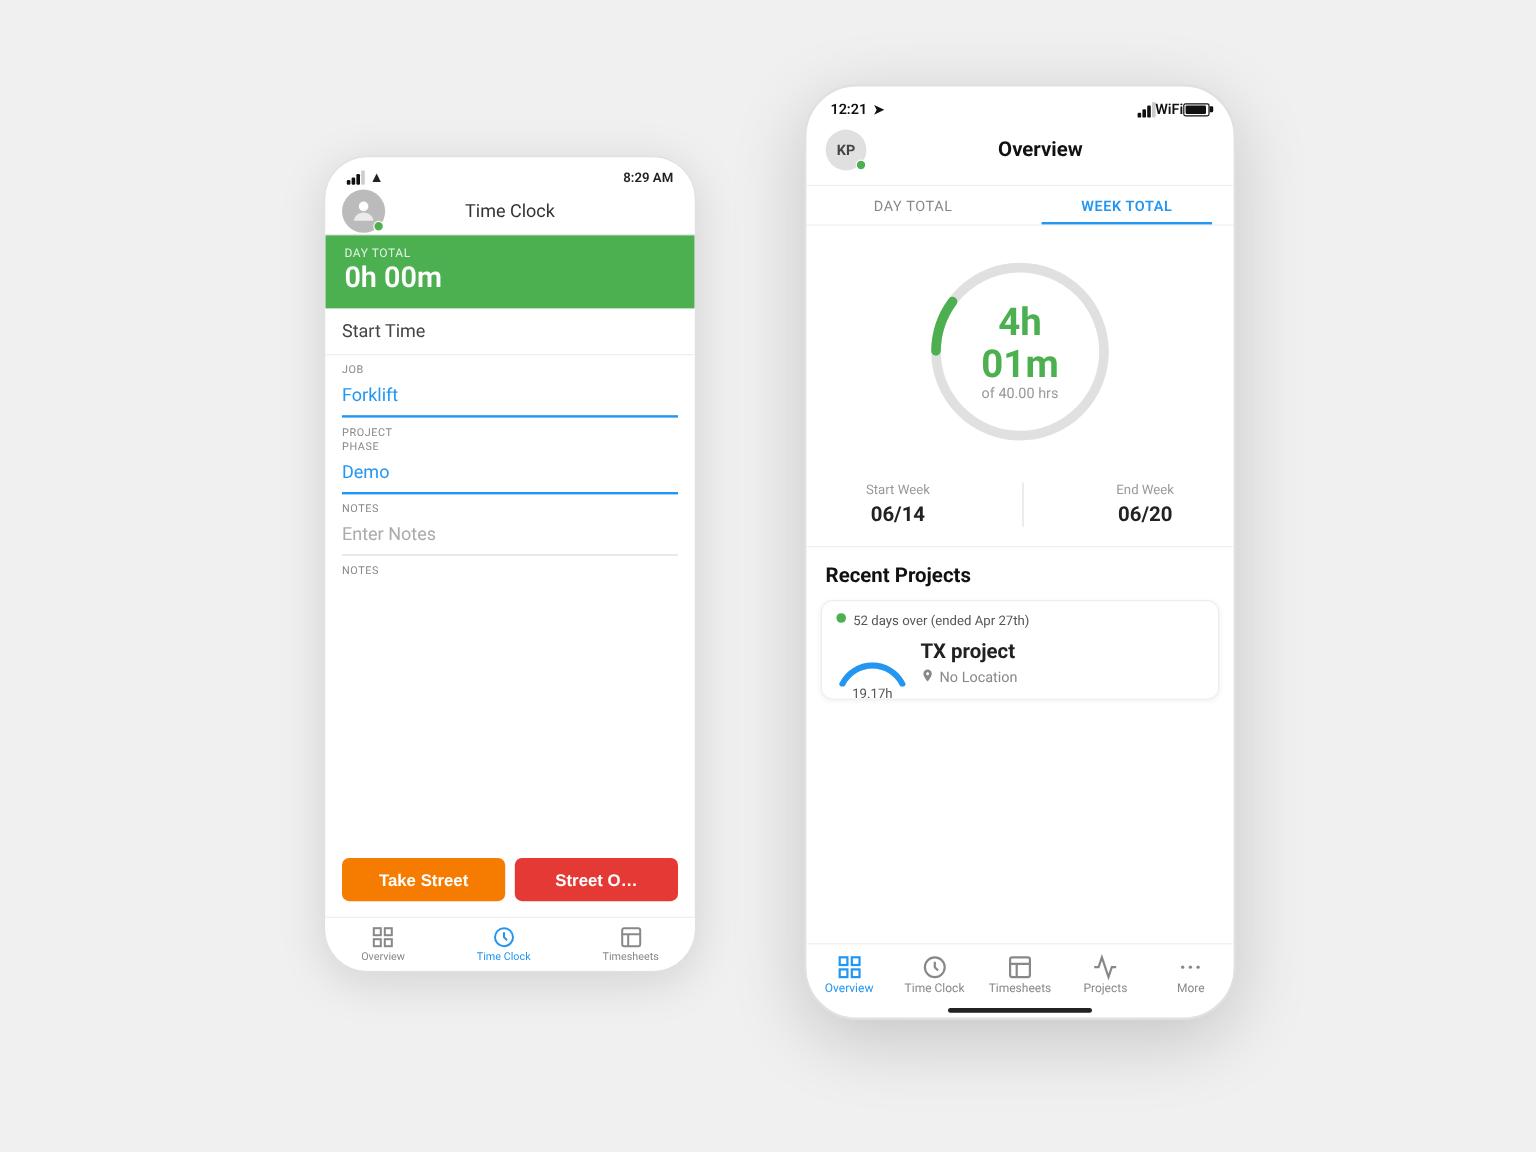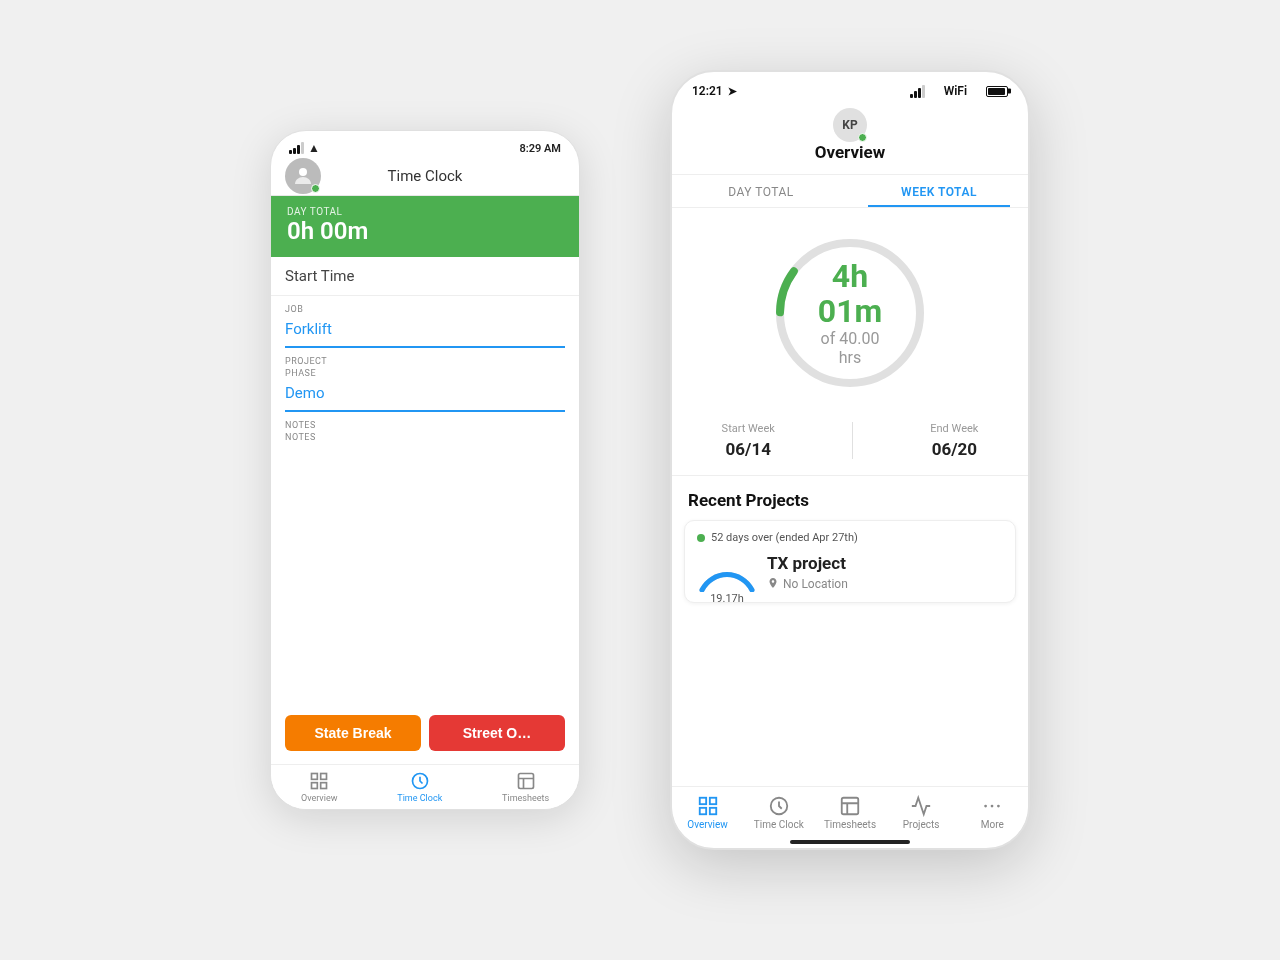--- a/index.html
+++ b/index.html
@@ -178,30 +178,29 @@
     .sb-front {
       display: flex;
       justify-content: space-between;
       align-items: center;
       padding: 12px 20px 6px;
       font-size: 12px;
       font-weight: 600;
       color: #111;
     }
     .sb-front-left { display: flex; align-items: center; gap: 3px; }
-    .sb-icons { display: flex; align-items: center; gap: 19px; }
+    .sb-icons { display: flex; align-items: center; gap: 0; }
 
     
     .header-front {
       display: flex;
       align-items: center;
       padding: 4px 16px 12px;
       border-bottom: 1px solid #eee;
       position: relative;
-      flex-direction: column;
     }
     .avatar-front {
       width: 34px; height: 34px;
       border-radius: 50%;
       background: #e0e0e0;
       display: flex; align-items: center; justify-content: center;
       font-size: 12px;
       font-weight: 700;
       color: #444;
       position: relative;
@@ -272,21 +271,21 @@
       transform: translate(-50%, -50%);
       text-align: center;
     }
     .ring-time {
       font-size: 32px;
       font-weight: 700;
       color: #4caf50;
       line-height: 1.1;
     }
     .ring-sub {
-      font-size: 16px;
+      font-size: 12px;
       color: #999;
     }
 
     
     .week-row {
       display: flex;
       justify-content: space-around;
       padding: 14px 16px 16px;
       border-bottom: 1px solid #eee;
     }
@@ -309,21 +308,21 @@
     .project-card {
       background: #fff;
       border: 1px solid #eee;
       border-radius: 10px;
       margin: 0 12px 10px;
       padding: 10px 12px;
       box-shadow: 0 1px 4px rgba(0,0,0,0.06);
     }
     .project-overdue {
       display: flex;
-      align-items: center;
+      align-items: flex-start;
       gap: 6px;
       font-size: 11px;
       color: #555;
       margin-bottom: 8px;
     }
     .overdue-dot {
       width: 8px; height: 8px;
       border-radius: 50%;
       background: #4caf50;
       flex-shrink: 0;
@@ -466,26 +465,27 @@
       <div class="field-section">
         <div class="field-label">JOB</div>
         <div class="field-value">Forklift</div>
 
         <div class="field-label">PROJECT</div>
 
         <div class="field-label">PHASE</div>
         <div class="field-value">Demo</div>
 
         <div class="field-label">NOTES</div>
+        <div class="field-value-gray">Enter Notes</div>
 
         <div class="field-label">NOTES</div>
       </div>
 
       <div class="buttons-back">
-        <button class="btn-break">State Break</button>
+        <button class="btn-break">Take Street</button>
         <button class="btn-clock">Street O…</button>
       </div>
 
       <div class="nav-back">
         <div class="nav-item-back">
           <svg width="20" height="20" viewBox="0 0 24 24" fill="none" stroke="#888" stroke-width="2">
             <rect x="3" y="3" width="7" height="7"></rect>
               <rect x="14" y="3" width="7" height="7"></rect>
             <rect x="3" y="14" width="7" height="7"></rect>
               <rect x="14" y="14" width="7" height="7"></rect>

